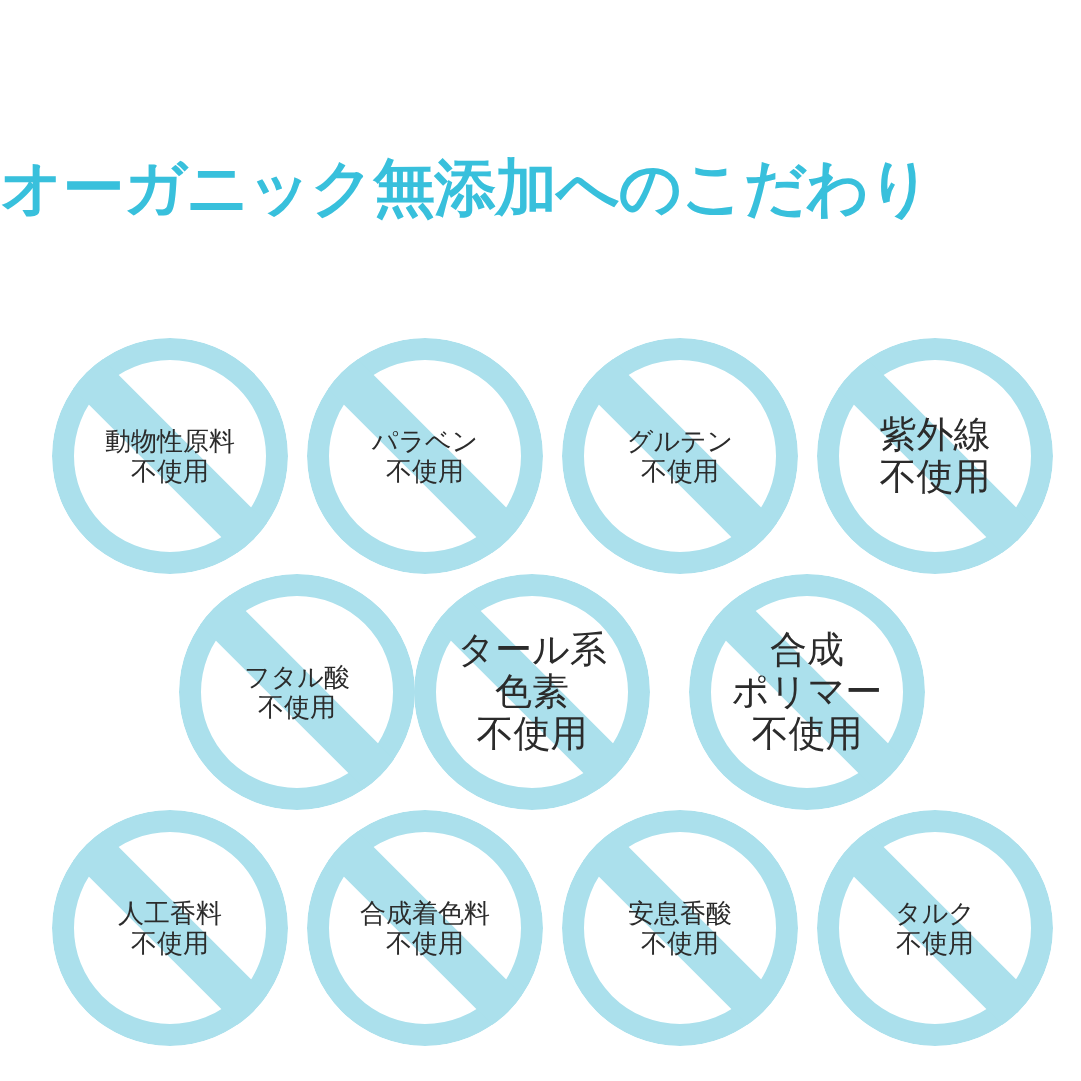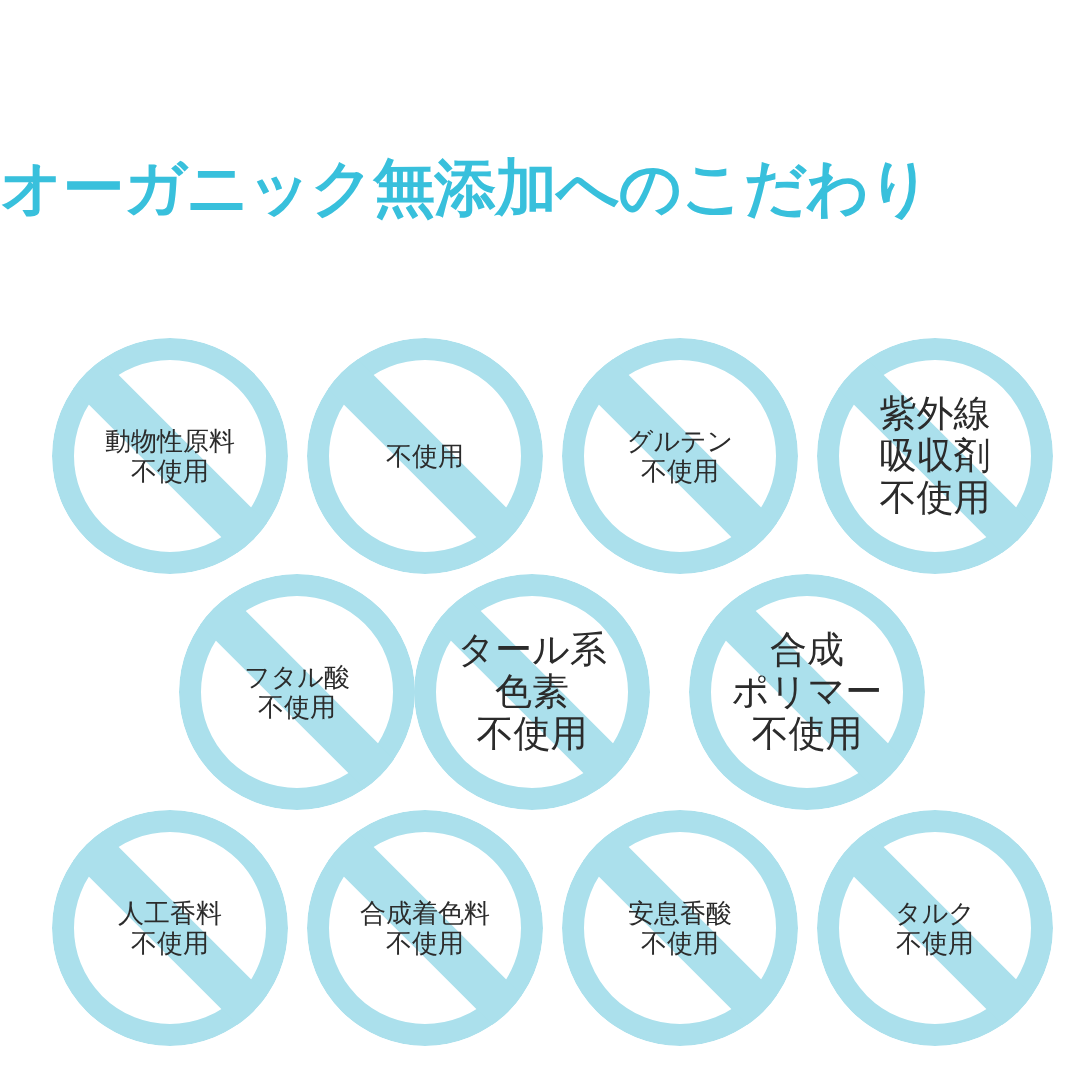--- a/index.html
+++ b/index.html
@@ -137,20 +137,21 @@
             <clipPath id="clip-1">
               <circle cx="120" cy="120" r="118"></circle>
             </clipPath>
           </defs>
           <g clip-path="url(#clip-1)">
             <circle cx="120" cy="120" r="107" fill="none" stroke="#abe0ec" stroke-width="22"></circle>
             <rect x="-40" y="99" width="320" height="42" fill="#abe0ec" transform="rotate(45 120 120)"></rect>
           </g>
         </svg>
         <div class="label">
+          <span class="line">パラベン</span>
           <span class="line">不使用</span>
         </div>
       </div>
       <div class="badge r1 c3">
         <svg class="mark" viewBox="0 0 240 240">
           <defs>
             <clipPath id="clip-2">
               <circle cx="120" cy="120" r="118"></circle>
             </clipPath>
           </defs>
@@ -171,21 +172,20 @@
               <circle cx="120" cy="120" r="118"></circle>
             </clipPath>
           </defs>
           <g clip-path="url(#clip-3)">
             <circle cx="120" cy="120" r="107" fill="none" stroke="#abe0ec" stroke-width="22"></circle>
             <rect x="-40" y="99" width="320" height="42" fill="#abe0ec" transform="rotate(45 120 120)"></rect>
           </g>
         </svg>
         <div class="label">
           <span class="line">紫外線</span>
-          <span class="line">吸収剤</span>
           <span class="line">不使用</span>
         </div>
       </div>
       <div class="badge r2 o1">
         <svg class="mark" viewBox="0 0 240 240">
           <defs>
             <clipPath id="clip-4">
               <circle cx="120" cy="120" r="118"></circle>
             </clipPath>
           </defs>

